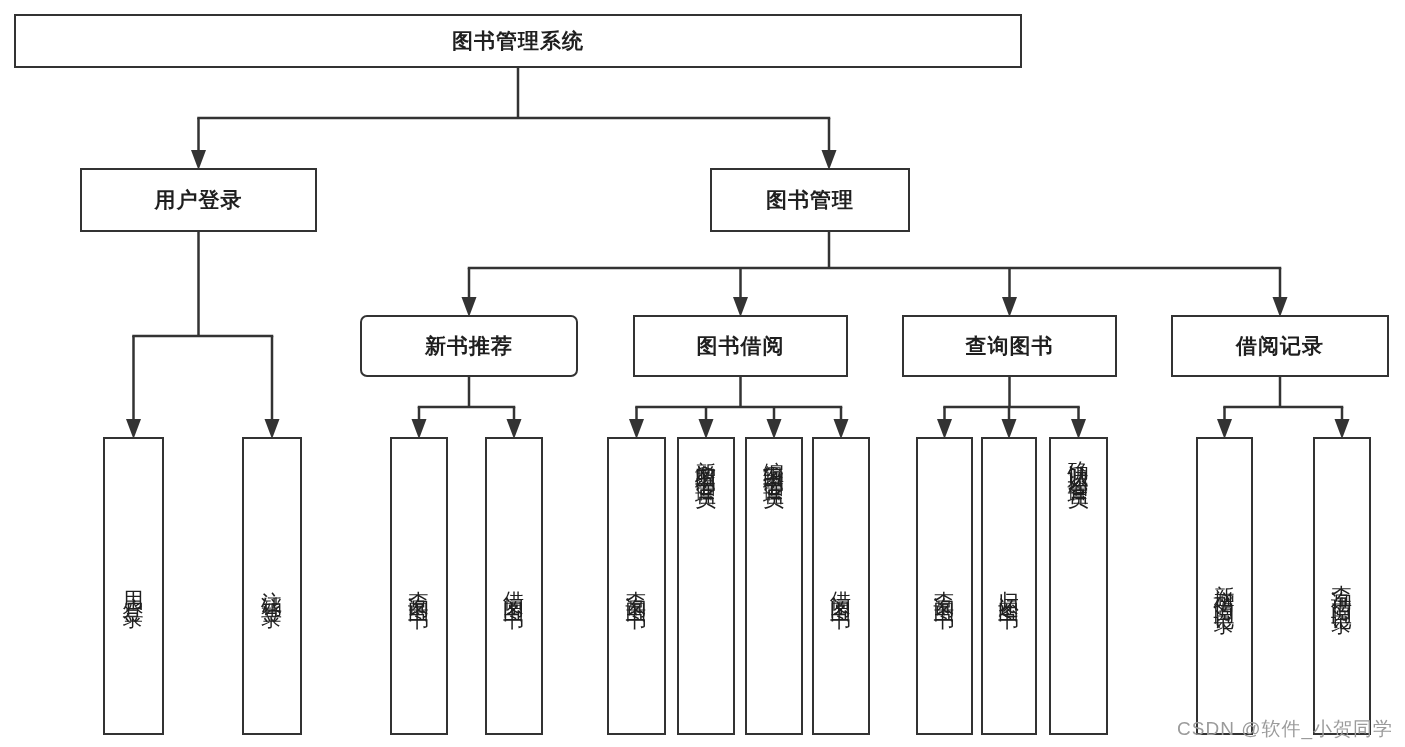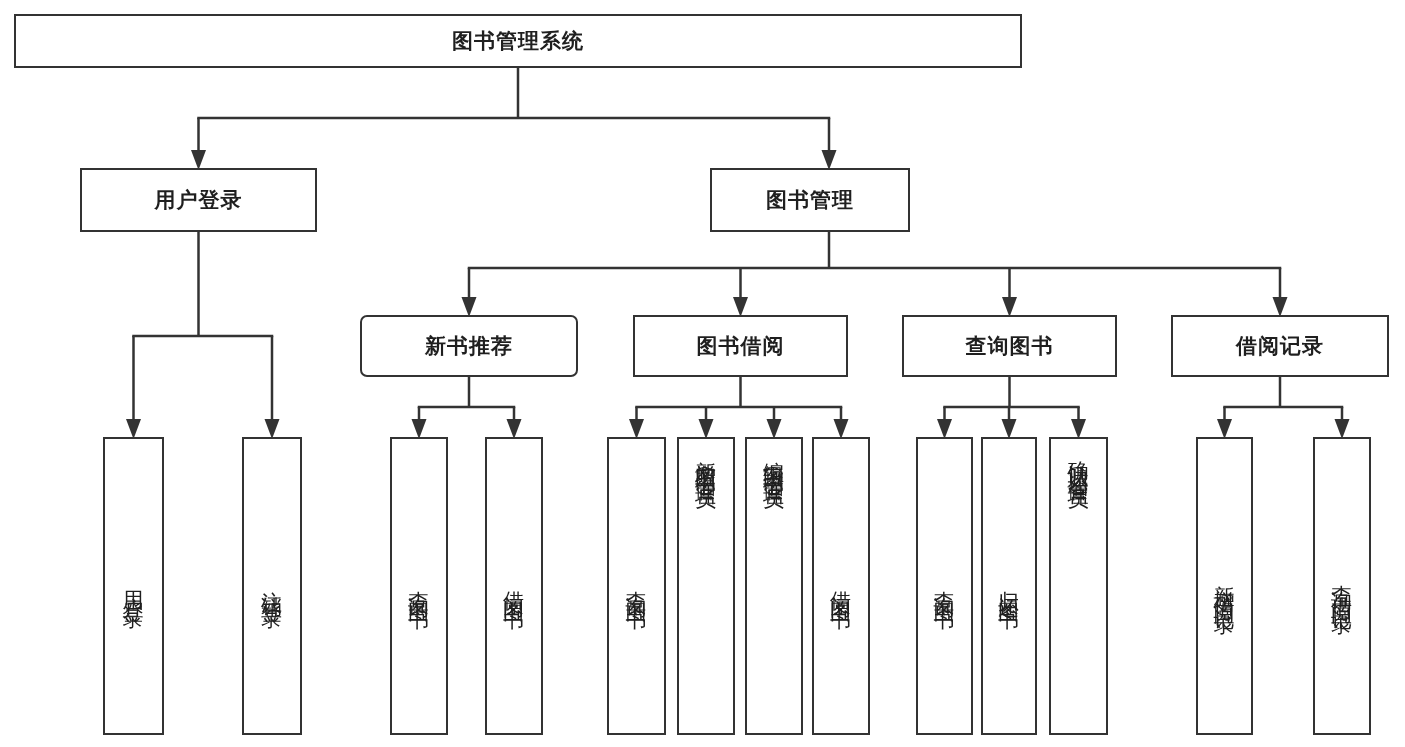--- a/index.html
+++ b/index.html
@@ -148,13 +148,14 @@
       <div class="node v long" style="left: 1049px; top: 437px; width: 59px; height: 298px;">
         <span>确认归还（管理员）</span>
       </div>
       <div class="node v" style="left: 1196px; top: 437px; width: 57px; height: 298px;">
         <span>新增借阅记录</span>
       </div>
       <div class="node v" style="left: 1313px; top: 437px; width: 58px; height: 298px;">
         <span>查询借阅记录</span>
       </div>
     </div>
+  <div class="watermark">CSDN @软件_小贺同学</div>
 </div>
 
 </body></html>

